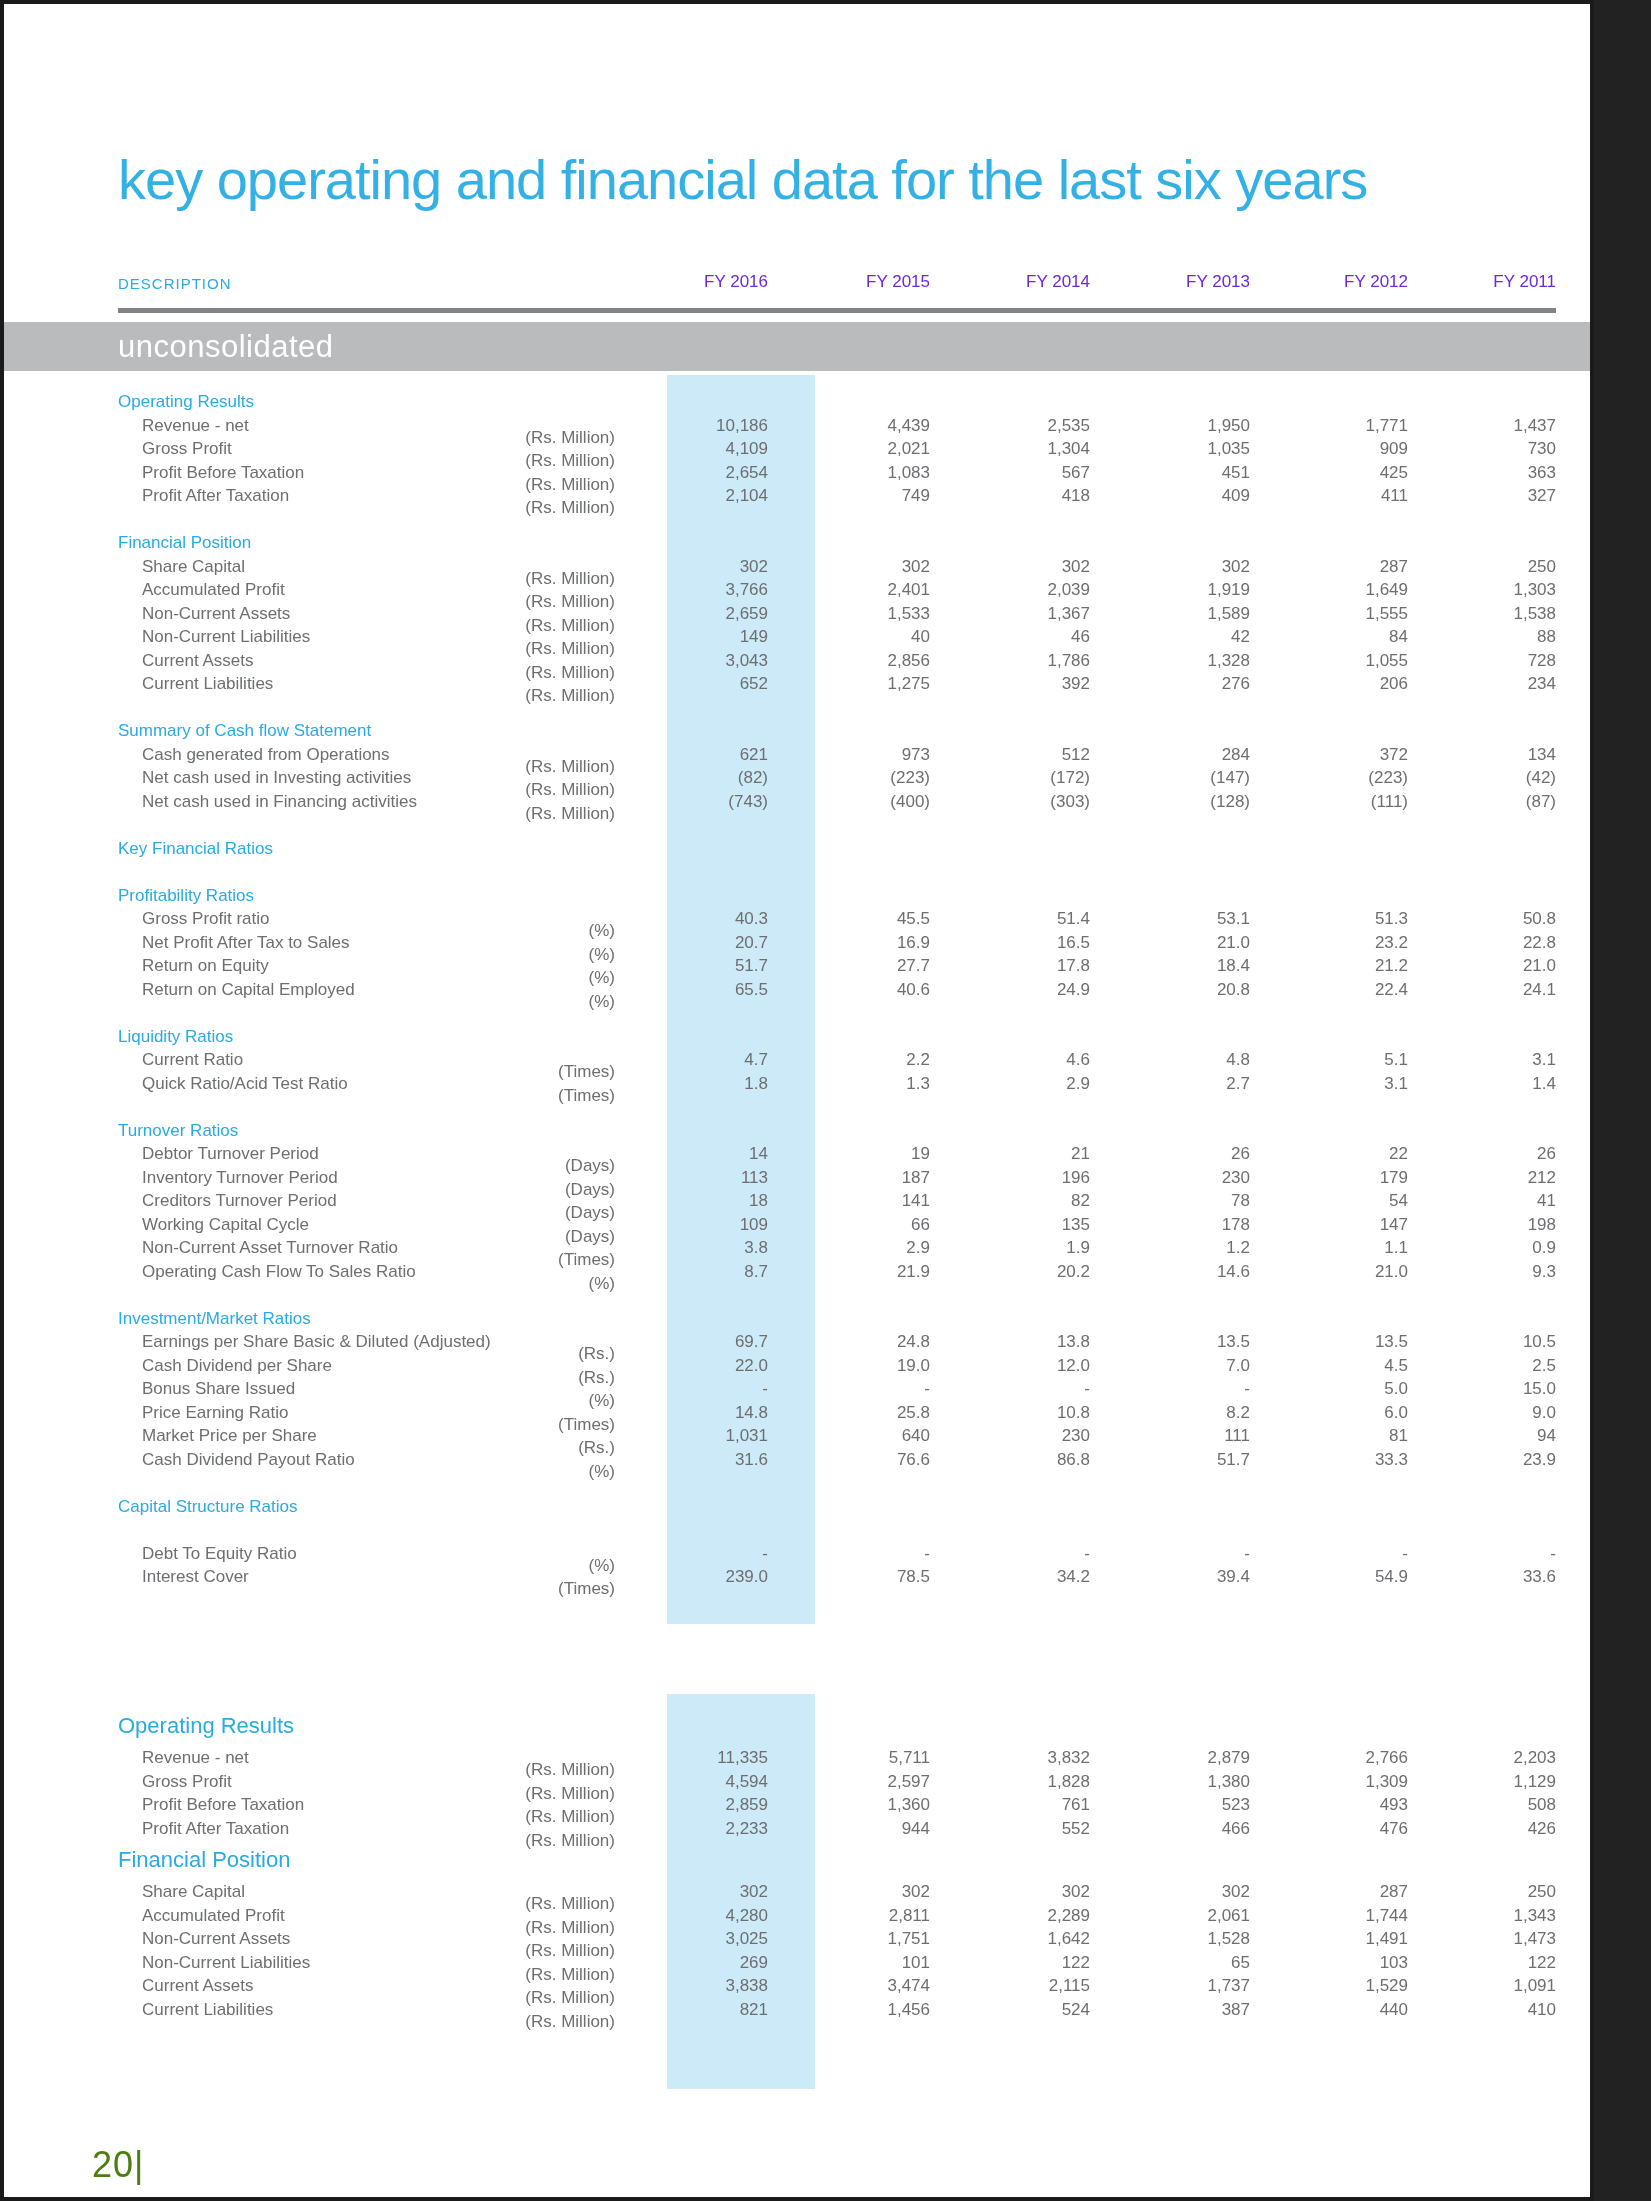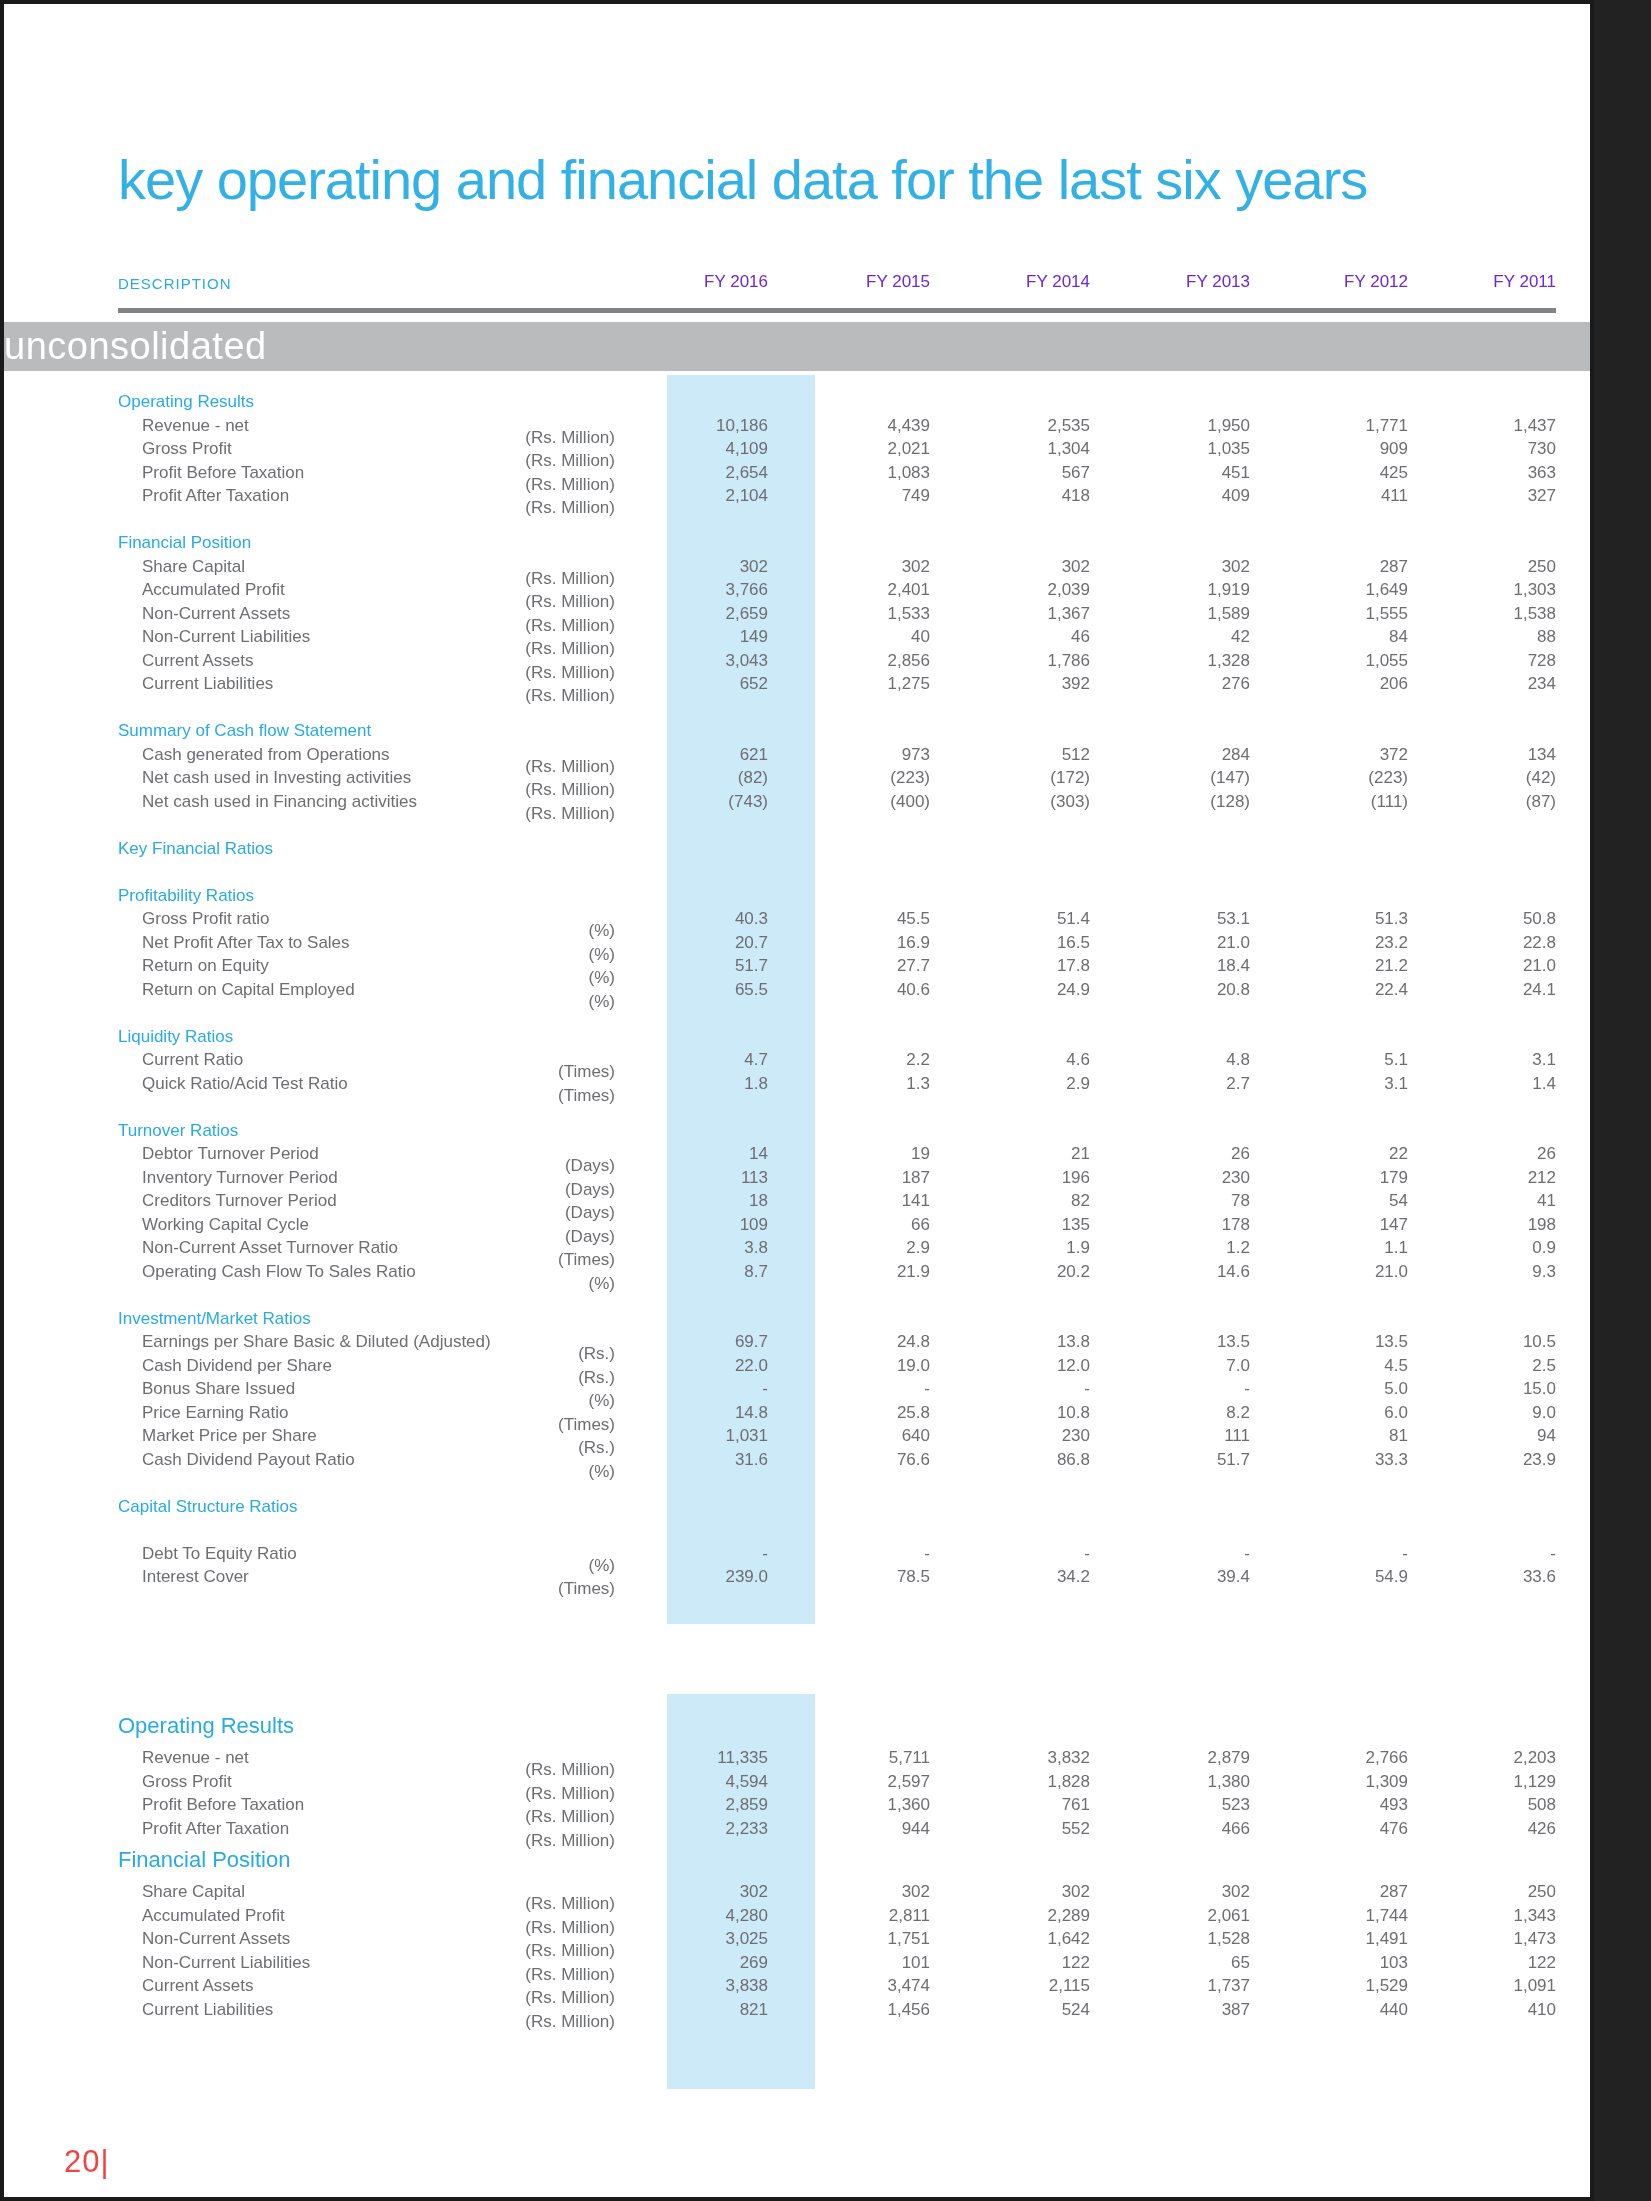--- a/index.html
+++ b/index.html
@@ -32,41 +32,41 @@
   .table-head .th-desc{font-size:15px;letter-spacing:1px;color:#29abe2;text-align:left;}
   .head-rule{position:absolute;top:304px;left:114px;width:1438px;height:5px;background:#818385;z-index:2;}
 
   .band{
     position:absolute;left:0;width:100%;background:#b9bbbd;z-index:1;
     display:flex;align-items:center;
   }
   .band-1{top:318px;height:49px;}
   .band-2{top:1621px;height:69px;}
   .band .band-label{
-    color:#ffffff;font-size:38px;font-weight:300;letter-spacing:0.5px;
+    margin-left:114px;color:#ffffff;font-size:31px;font-weight:300;letter-spacing:0.5px;
   }
 
   .section{position:absolute;left:114px;width:1438px;z-index:2;}
   .section-0{top:386px;}
   .section-1{top:1702px;}
 
   .g-head{height:23.5px;line-height:23.5px;font-size:17px;color:#29abe2;}
   .g-head.large{height:40px;line-height:40px;font-size:22px;font-weight:400;}
   .spacer{height:23.5px;}
   .row{
     display:grid;grid-template-columns:400px 97px 153px 162px 160px 160px 158px 148px;
     height:23.5px;line-height:23.5px;font-size:17px;
   }
   .row .lbl{text-align:left;white-space:nowrap;overflow:hidden;margin-left:24px;}
   .row .unit{text-align:right;white-space:nowrap;margin-top:12px;}
   .row .val{text-align:right;white-space:nowrap;}
 
   .page-number{
-    position:absolute;top:2140px;left:60px;
-    font-size:31px;color:#ef4444;z-index:2;letter-spacing:1px;
+    position:absolute;top:2140px;left:88px;
+    font-size:36px;color:#4d7c0f;z-index:2;letter-spacing:1px;
   }
 </style>
 </head>
 <body>
 
 <div class="page">
 
   <div class="blue-col blue-col-1"></div>
   <div class="blue-col blue-col-2"></div>
 

